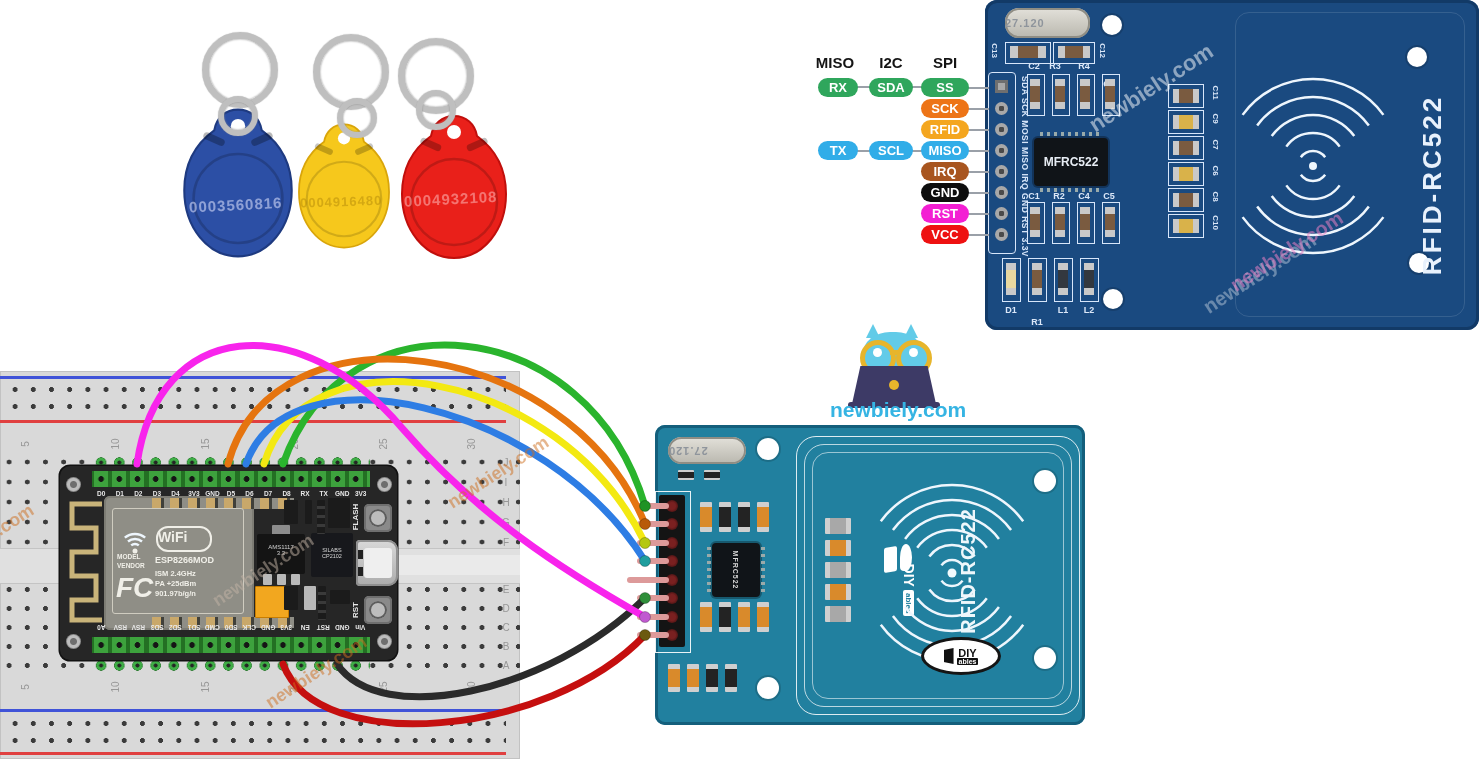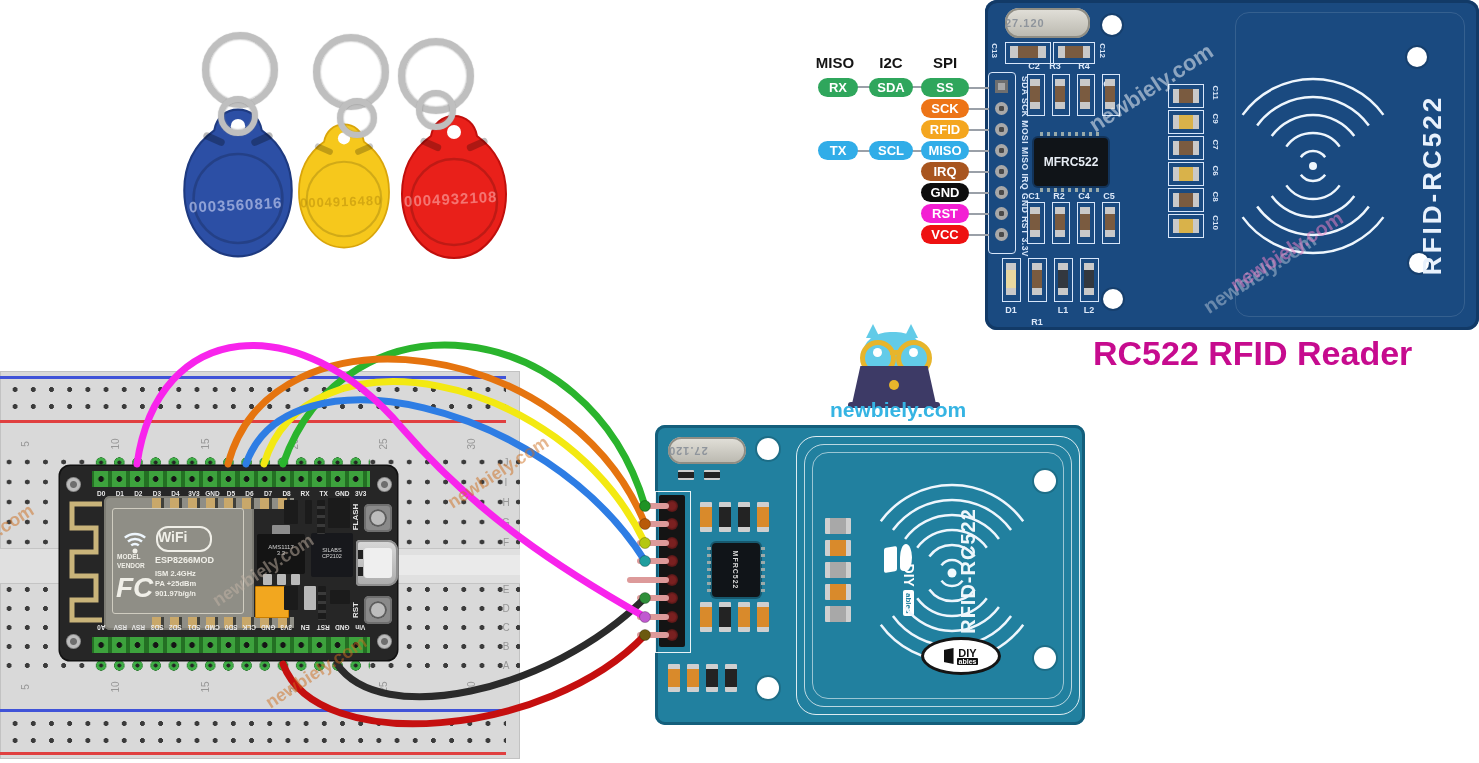--- a/index.html
+++ b/index.html
@@ -543,14 +543,13 @@
     <div class="lamp" style="left:52px;top:32px;width:8px;height:5px;background:#e7b52b"></div>
     <div class="lamp" style="left:35px;top:30px;width:9px;height:9px;background:#fff;border-radius:50%"></div>
     <div class="lamp" style="left:71px;top:30px;width:9px;height:9px;background:#fff;border-radius:50%"></div>
     <div class="lamp" style="left:51px;top:52px;width:0;height:0;border-left:5px solid transparent;border-right:5px solid transparent;border-top:7px solid #35356a"></div>
     <div class="lamp" style="left:14px;top:48px;width:84px;height:38px;background:#3d3a66;clip-path:polygon(10% 0,90% 0,100% 100%,0 100%)"></div>
     <div class="lamp" style="left:10px;top:84px;width:92px;height:6px;background:#3d3a66;border-radius:3px"></div>
     <div class="lamp" style="left:51px;top:62px;width:10px;height:10px;background:#e7b52b;border-radius:50%"></div>
     <div class="lamp" style="left:-8px;top:80px;width:130px;text-align:center;font-size:21px;font-weight:bold;color:#35b4e3">newbiely.com</div>
   </div>
 
-  <div id="title">RC522 RFID Reader</div>
 </div>
 
 </body></html>

